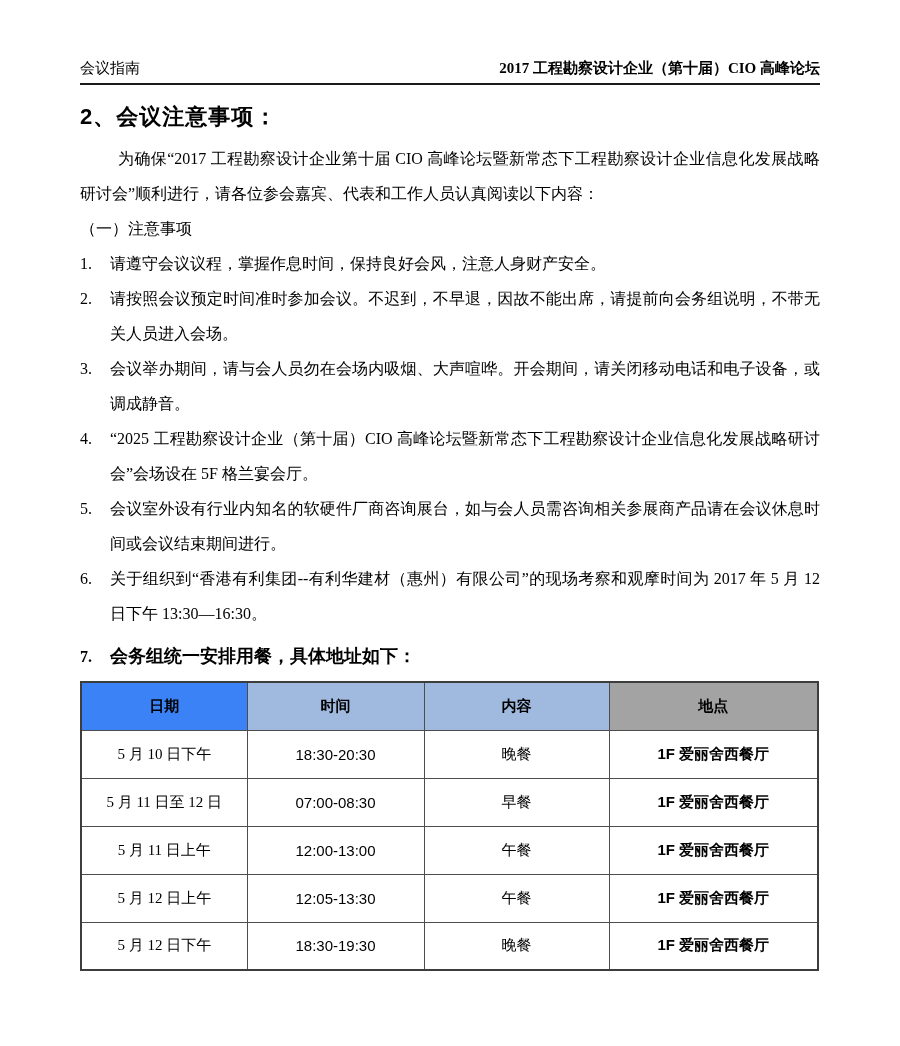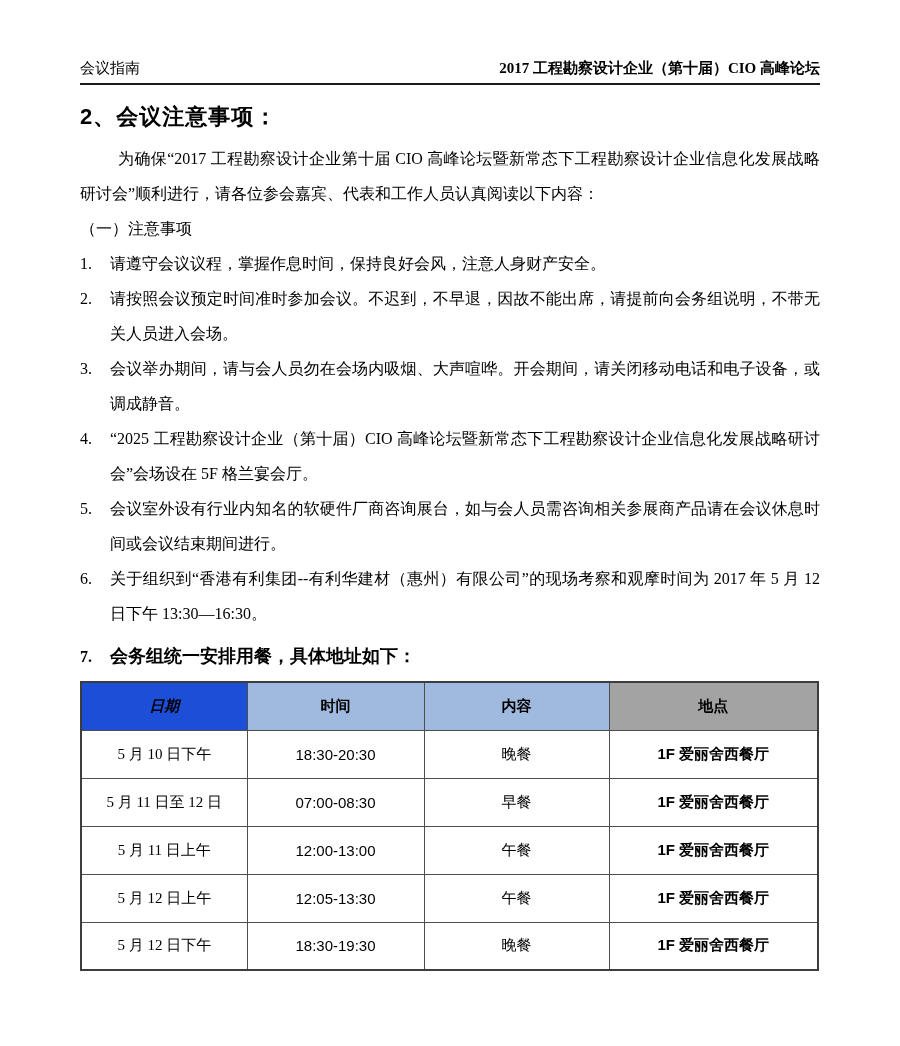--- a/index.html
+++ b/index.html
@@ -151,21 +151,21 @@
 
     <table class="meals">
       <colgroup>
         <col style="width:166px">
         <col style="width:177px">
         <col style="width:185px">
         <col style="width:209px">
       </colgroup>
       <thead>
         <tr id="meals-head-row">
-            <th style="background: #1d4ed8; font-style: italic;">日期</th>
+            <th style="background: #3b82f6;">日期</th>
             <th style="background: rgb(159, 186, 222);">时间</th>
             <th style="background: rgb(159, 186, 222);">内容</th>
             <th style="background: #a3a3a3; margin-left: 44px;">地点</th>
           </tr>
       </thead>
       <tbody id="meals-body">
           <tr>
             <td class="c0">5 月 10 日下午</td>
             <td class="c1">18:30-20:30</td>
             <td class="c2">晚餐</td>

